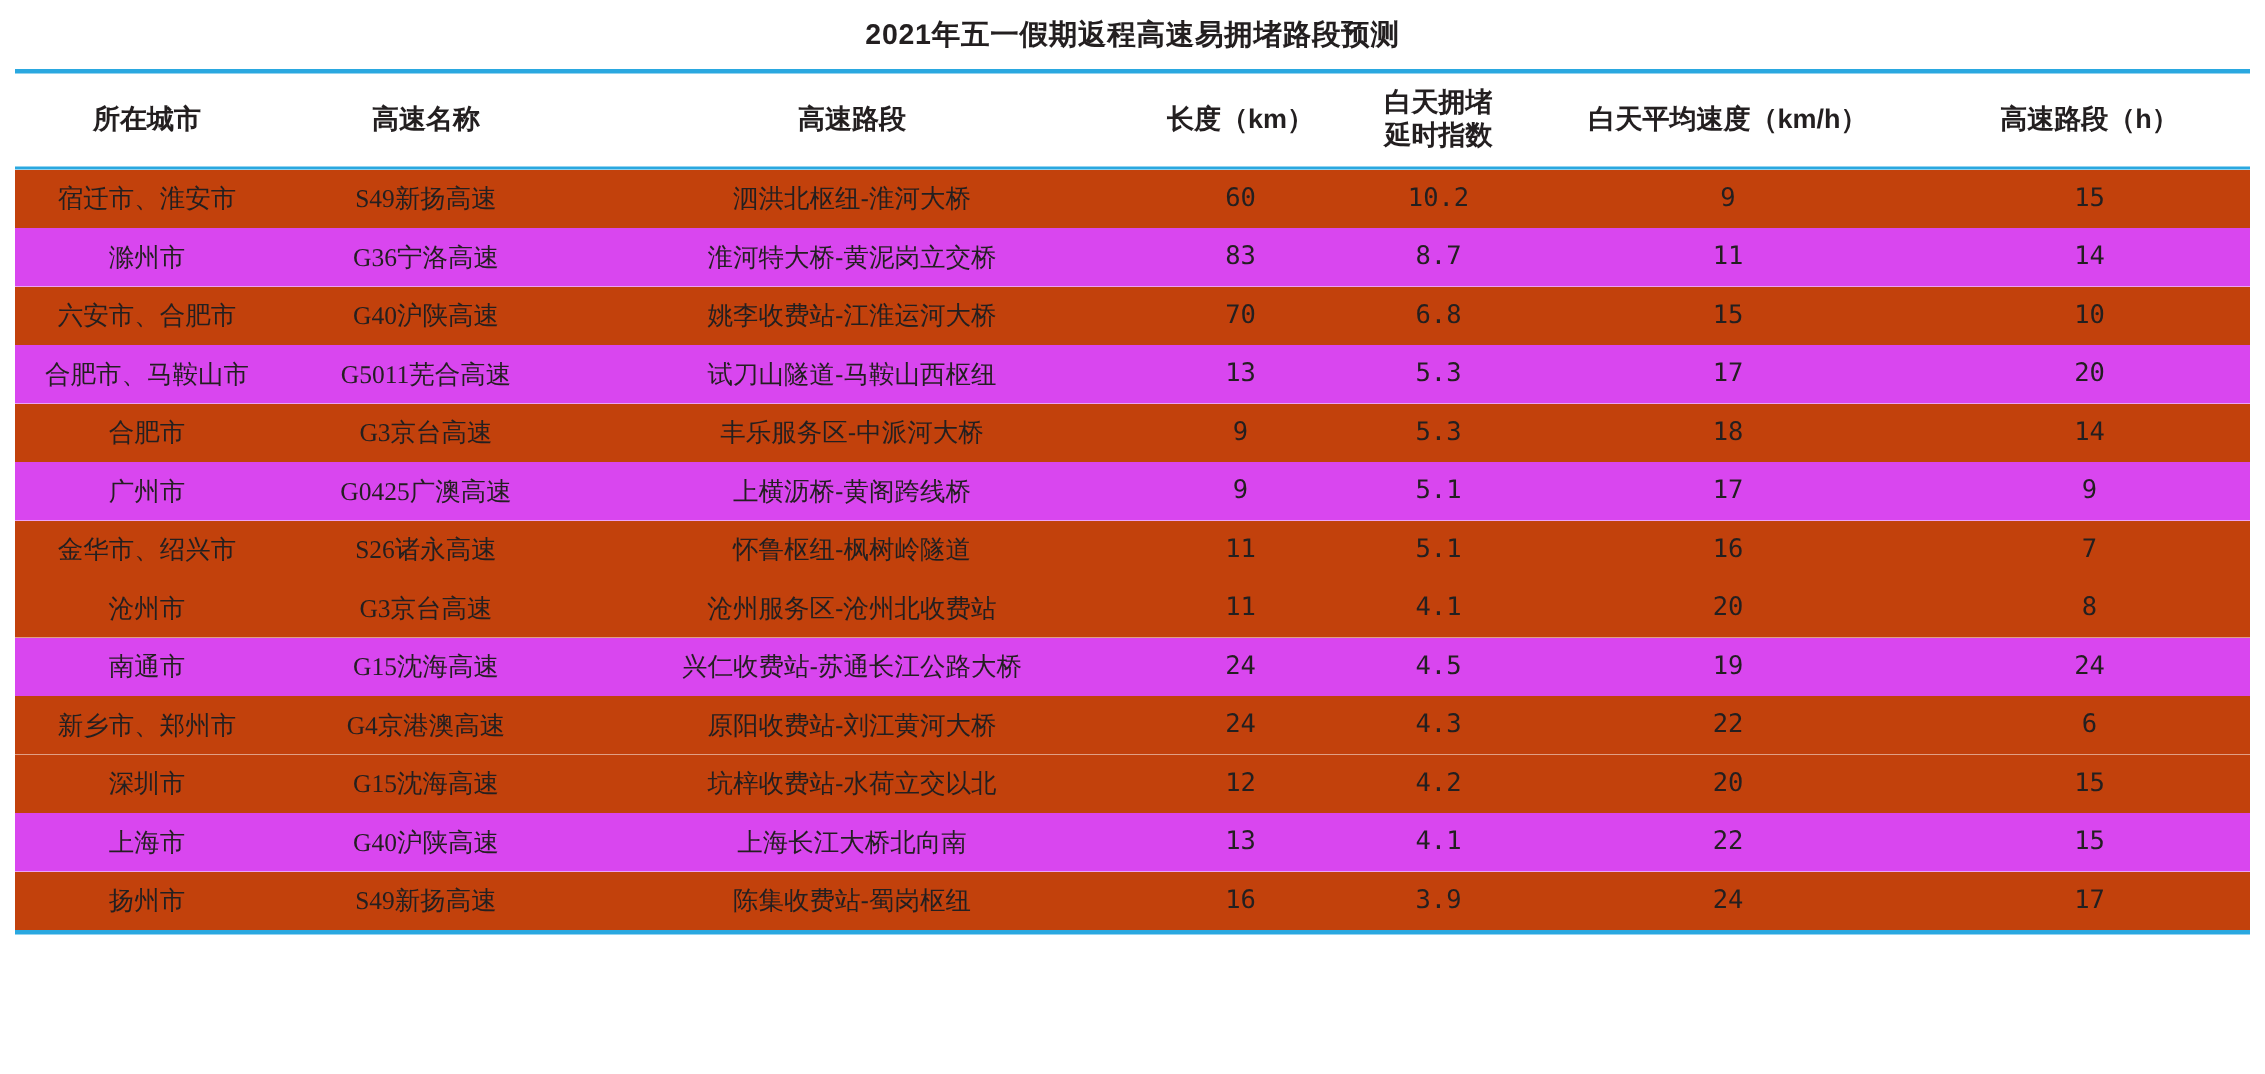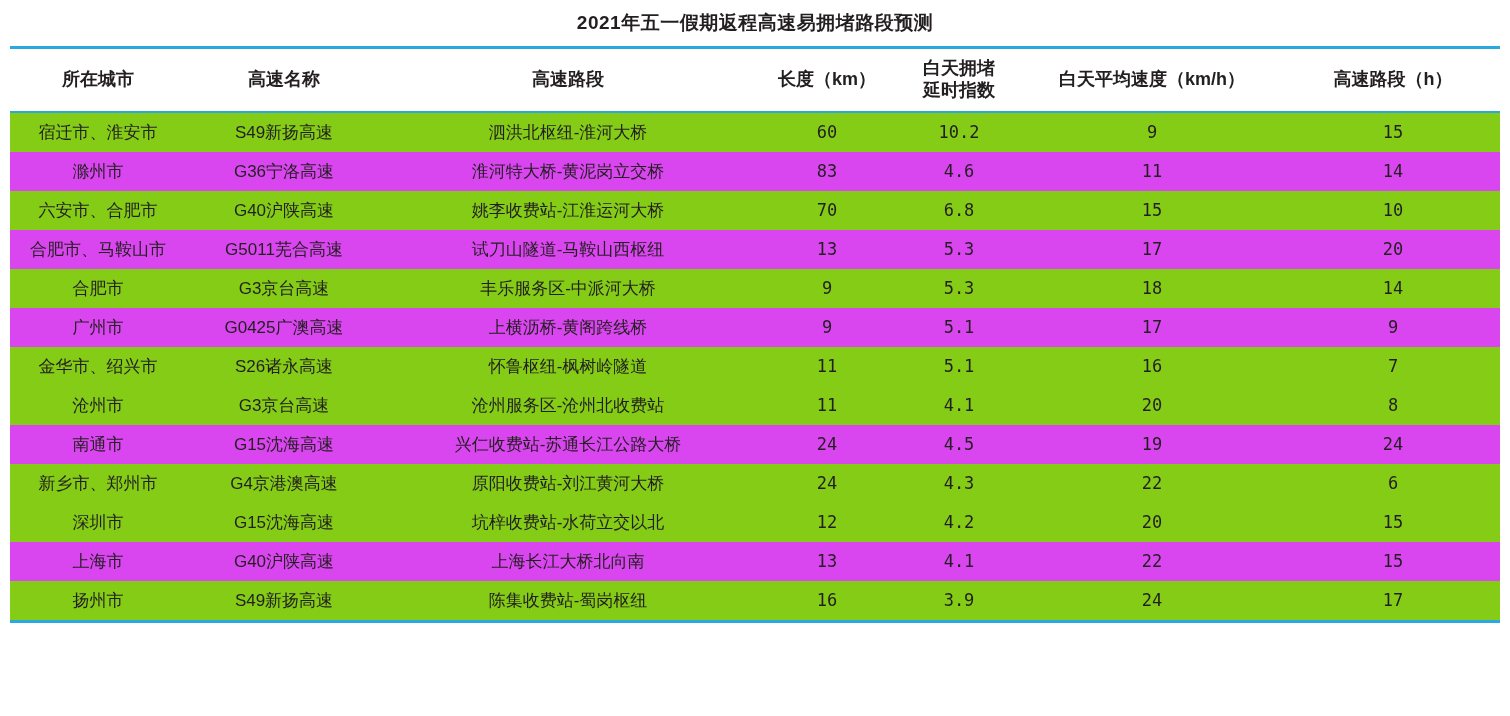--- a/index.html
+++ b/index.html
@@ -50,35 +50,35 @@
   table.data-table tbody td {
     font-size: 17px;
     text-align: center;
     padding: 8px 2px;
     color: #231f20;
     vertical-align: middle;
     white-space: nowrap;
     overflow: hidden;
   }
   table.data-table tbody tr.odd td {
-    background: #84cc16;
+    background: #c2410c;
   }
   table.data-table tbody tr.even td {
     background: #d946ef;
   }
   table.data-table tbody tr:last-child td {
     border-bottom: 3px solid #2aa8e0;
   }
   td.num, td.roadname {
     font-family: "DejaVu Sans Mono", "Liberation Mono", monospace;
     font-size: 16px;
     letter-spacing: 0px;
   }
   td.roadname {
-    font-family: Liberation Sans, sans-serif;
+    font-family: Liberation Serif, serif;
     font-size: 17px;
     margin-top: 16px;
   }
   .col-city   { width: 176px; }
   .col-road   { width: 196px; }
   .col-seg    { width: 372px; }
   .col-len    { width: 146px; }
   .col-idx    { width: 118px; }
   .col-speed  { width: 268px; }
   .col-dur    { width: 214px; }
@@ -122,21 +122,21 @@
           <td class="num">60</td>
           <td class="num">10.2</td>
           <td class="num">9</td>
           <td class="num">15</td>
         </tr>
         <tr class="even">
           <td>滁州市</td>
           <td class="roadname">G36宁洛高速</td>
           <td>淮河特大桥-黄泥岗立交桥</td>
           <td class="num">83</td>
-          <td class="num">4.6</td>
+          <td class="num">8.7</td>
           <td class="num">11</td>
           <td class="num">14</td>
         </tr>
         <tr class="odd">
           <td>六安市、合肥市</td>
           <td class="roadname">G40沪陕高速</td>
           <td>姚李收费站-江淮运河大桥</td>
           <td class="num">70</td>
           <td class="num">6.8</td>
           <td class="num">15</td>

